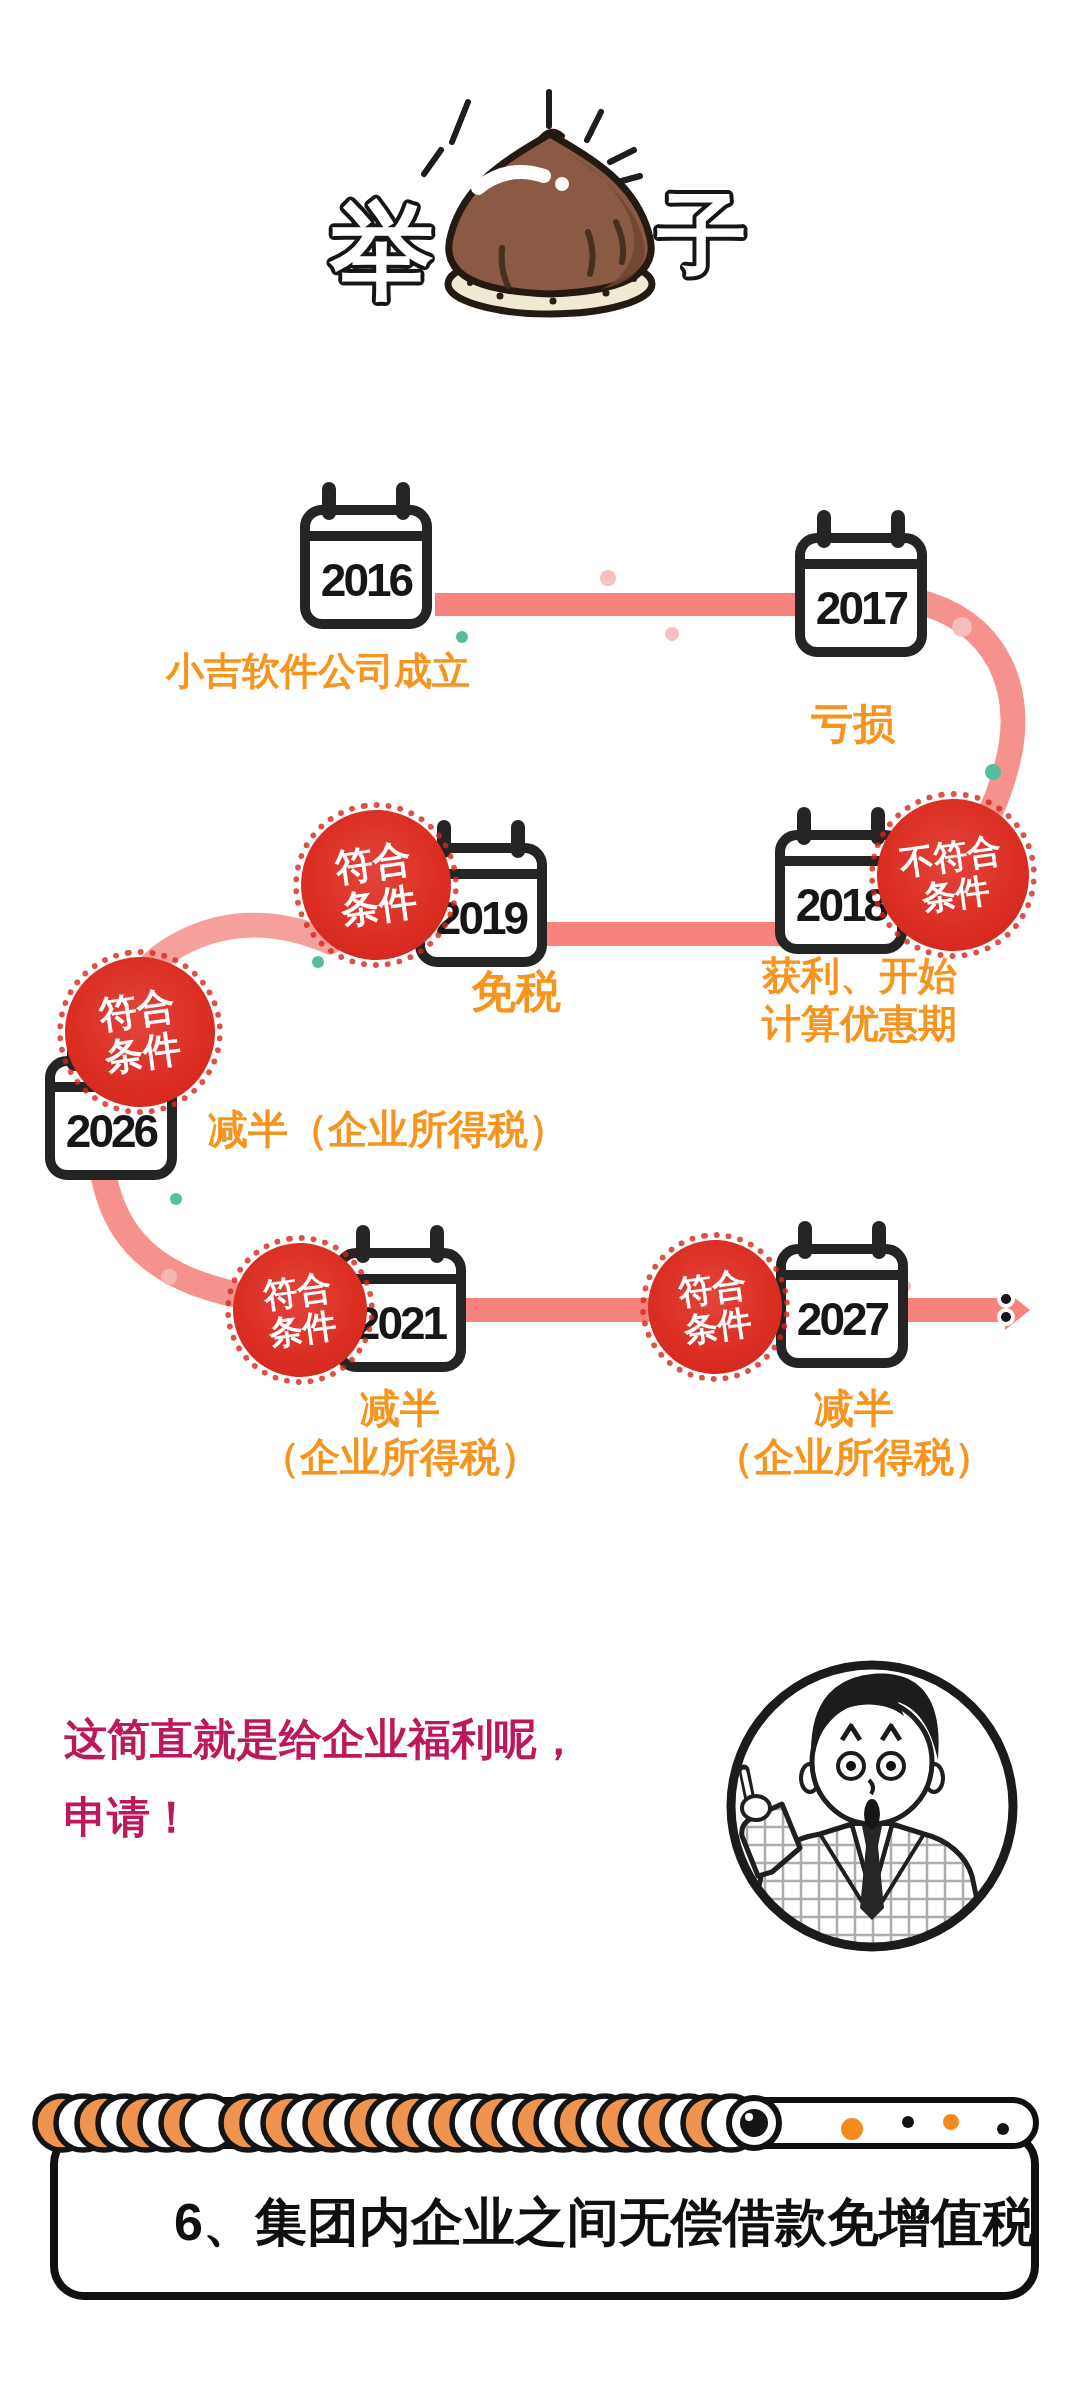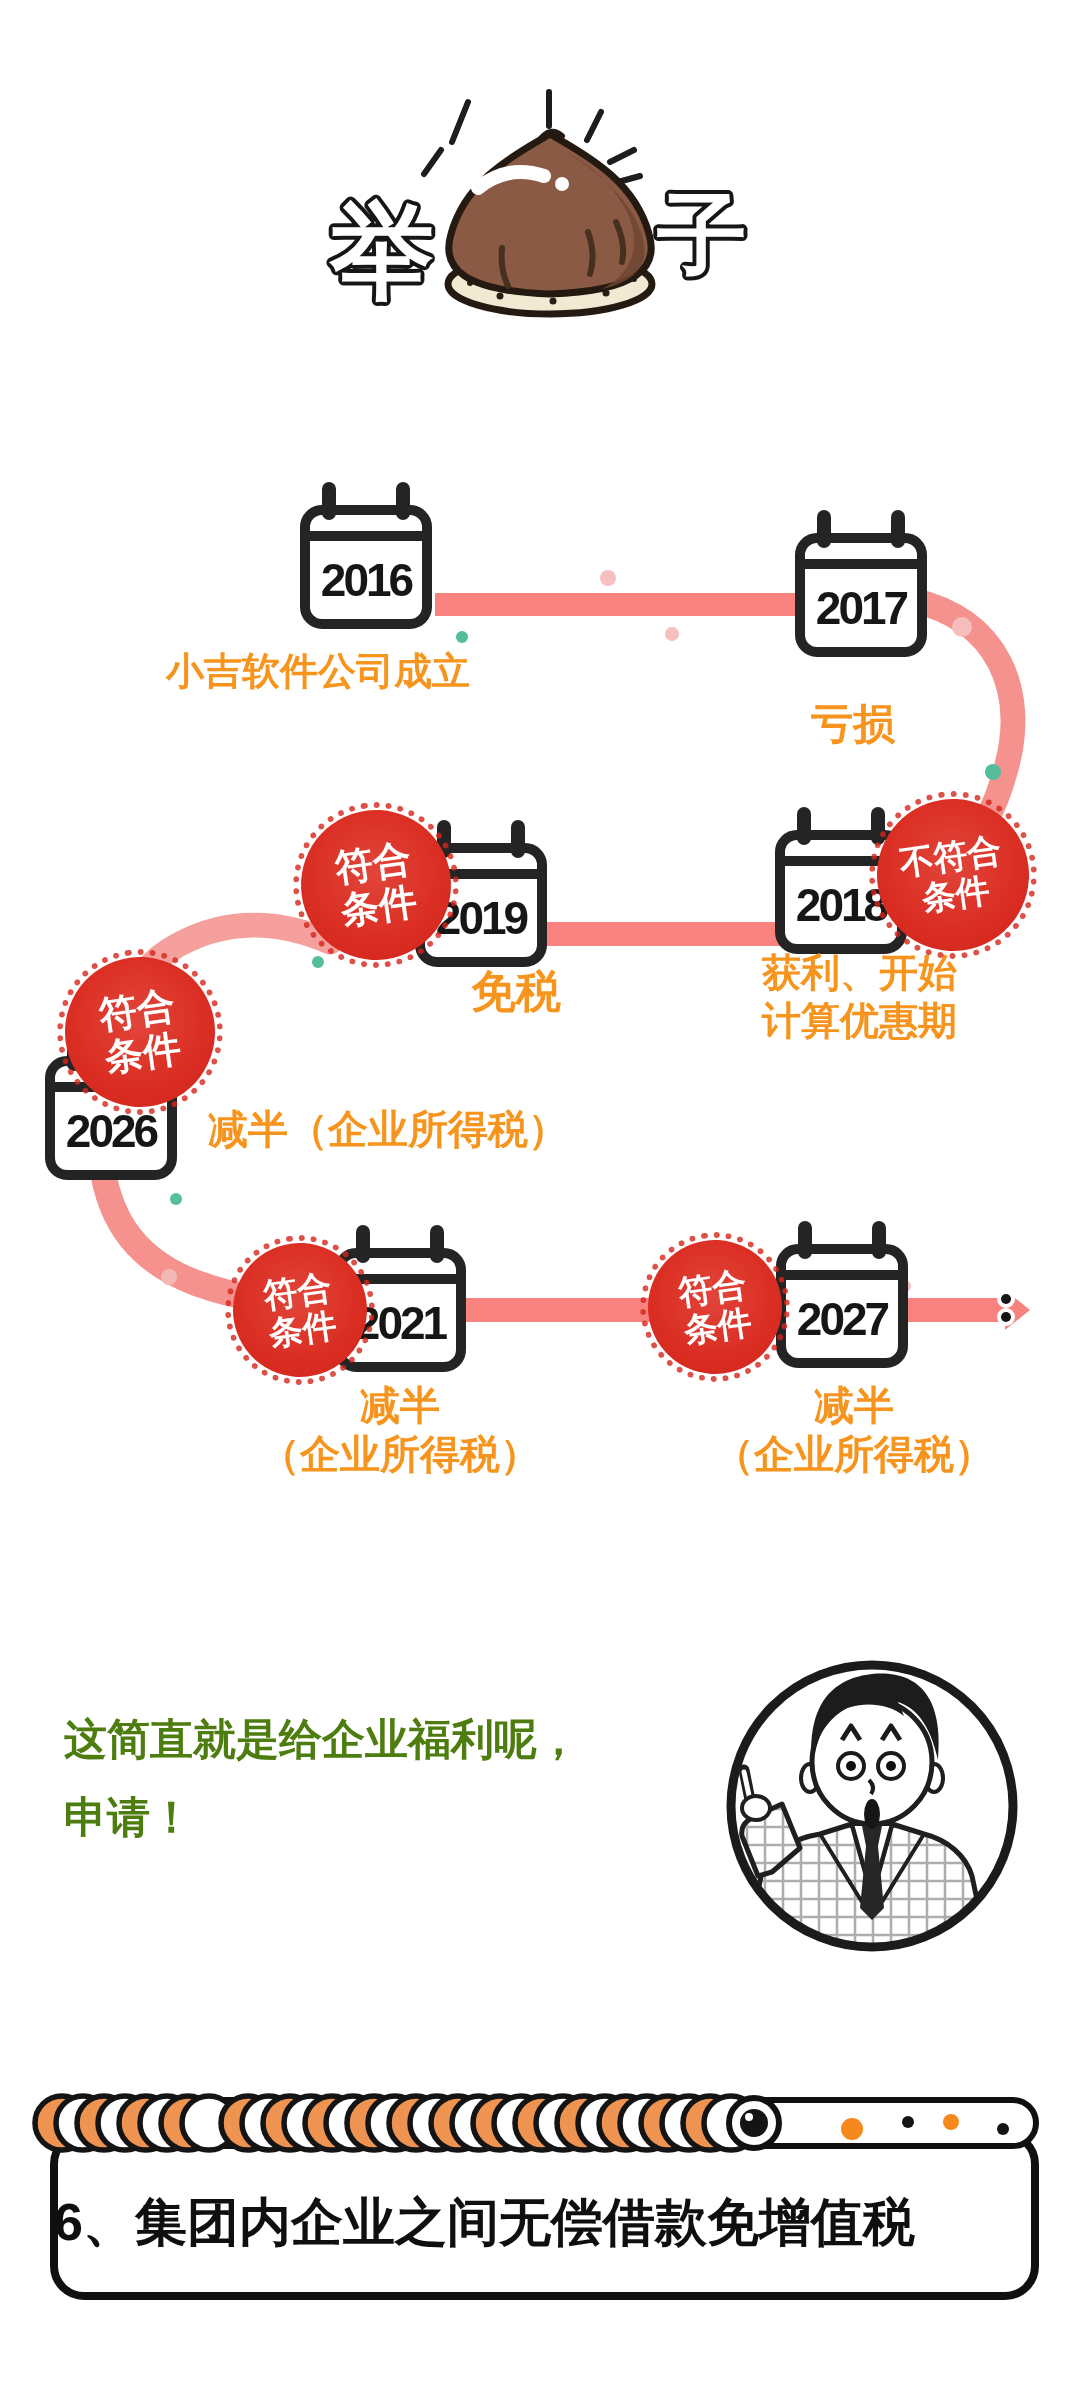--- a/index.html
+++ b/index.html
@@ -22,27 +22,27 @@
        background:radial-gradient(circle at 50% 42%, #e2453a 0%, #db2f24 55%, #d0241b 100%);
        transform:rotate(-8deg);}
   .stamp::before{content:"";position:absolute;inset:-8px;border:6px dotted rgba(213,38,28,.8);border-radius:50%;}
   .stamp span{line-height:1.12;display:block;}
   .st150{width:150px;height:150px;font-size:38px;}
   .st152{width:152px;height:152px;font-size:34px;}
   .st134{width:134px;height:134px;font-size:34px;}
 
   
   .lbl{position:absolute;z-index:2;color:#f7941d;font-weight:700;}
-  .lbl div{white-space:nowrap;font-family:Liberation Mono, monospace;}
-
-  .note{position:absolute;z-index:2;left:64px;top:1700px;color:#4d7c0f;font-weight:700;
+  .lbl div{white-space:nowrap;}
+
+  .note{position:absolute;z-index:2;left:64px;top:1700px;color:#be185d;font-weight:700;
         font-size:43px;line-height:78px;}
   .note div{white-space:nowrap;}
 
-  .heading{position:absolute;z-index:2;left:54px;top:2188px;width:981px;text-align:left;
+  .heading{position:absolute;z-index:2;left:54px;top:2188px;width:981px;text-align:right;
         color:#0f0f0f;font-weight:700;font-size:52px;white-space:nowrap;}
 </style>
 </head>
 <body>
 
 <div id="canvas">
 
   <svg class="bg" width="1080" height="2392" viewBox="0 0 1080 2392">
     <defs>
       <pattern id="plaid" width="18" height="18" patternUnits="userSpaceOnUse">

